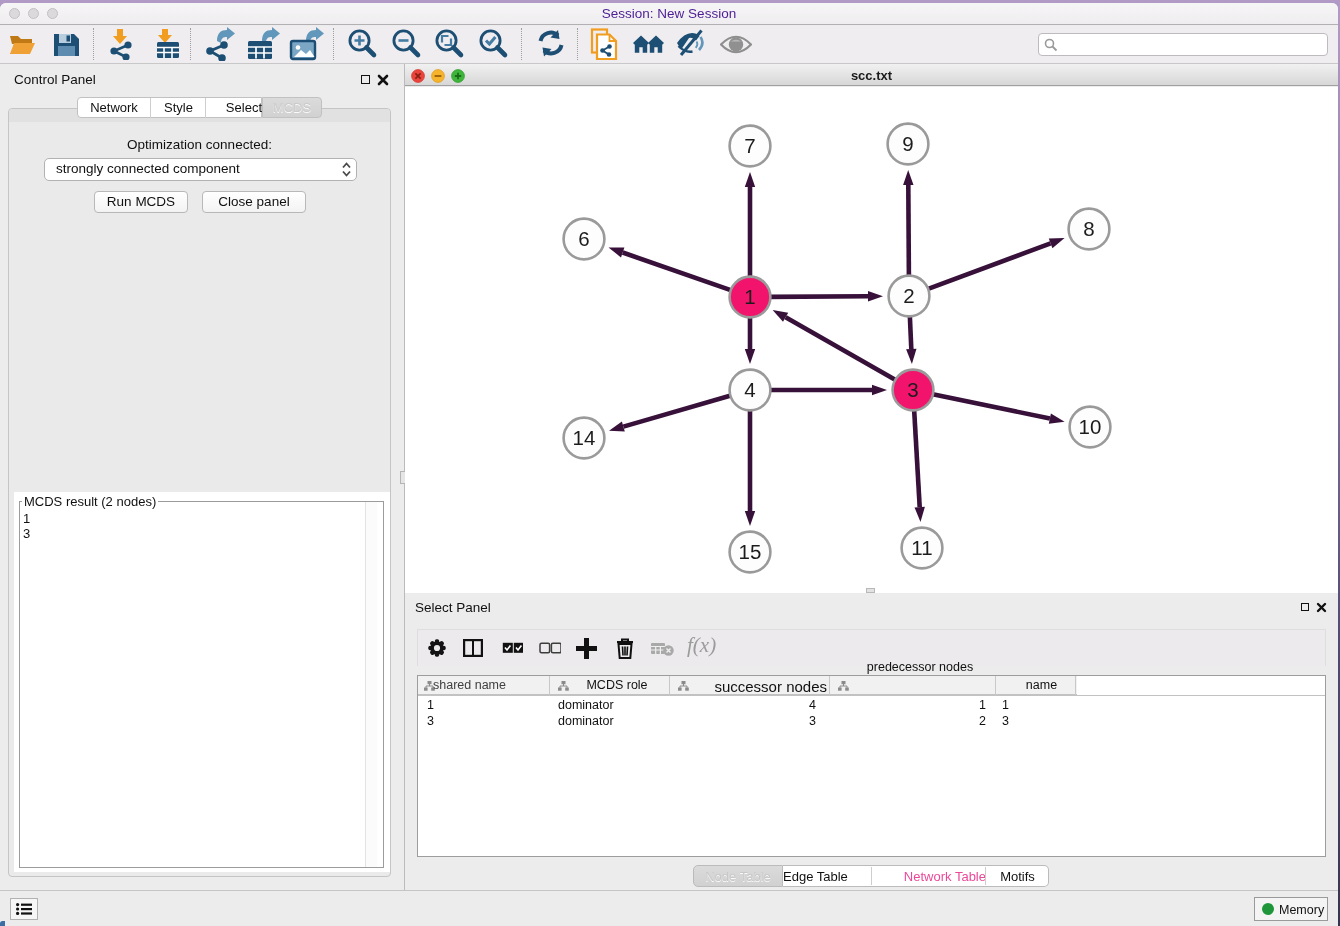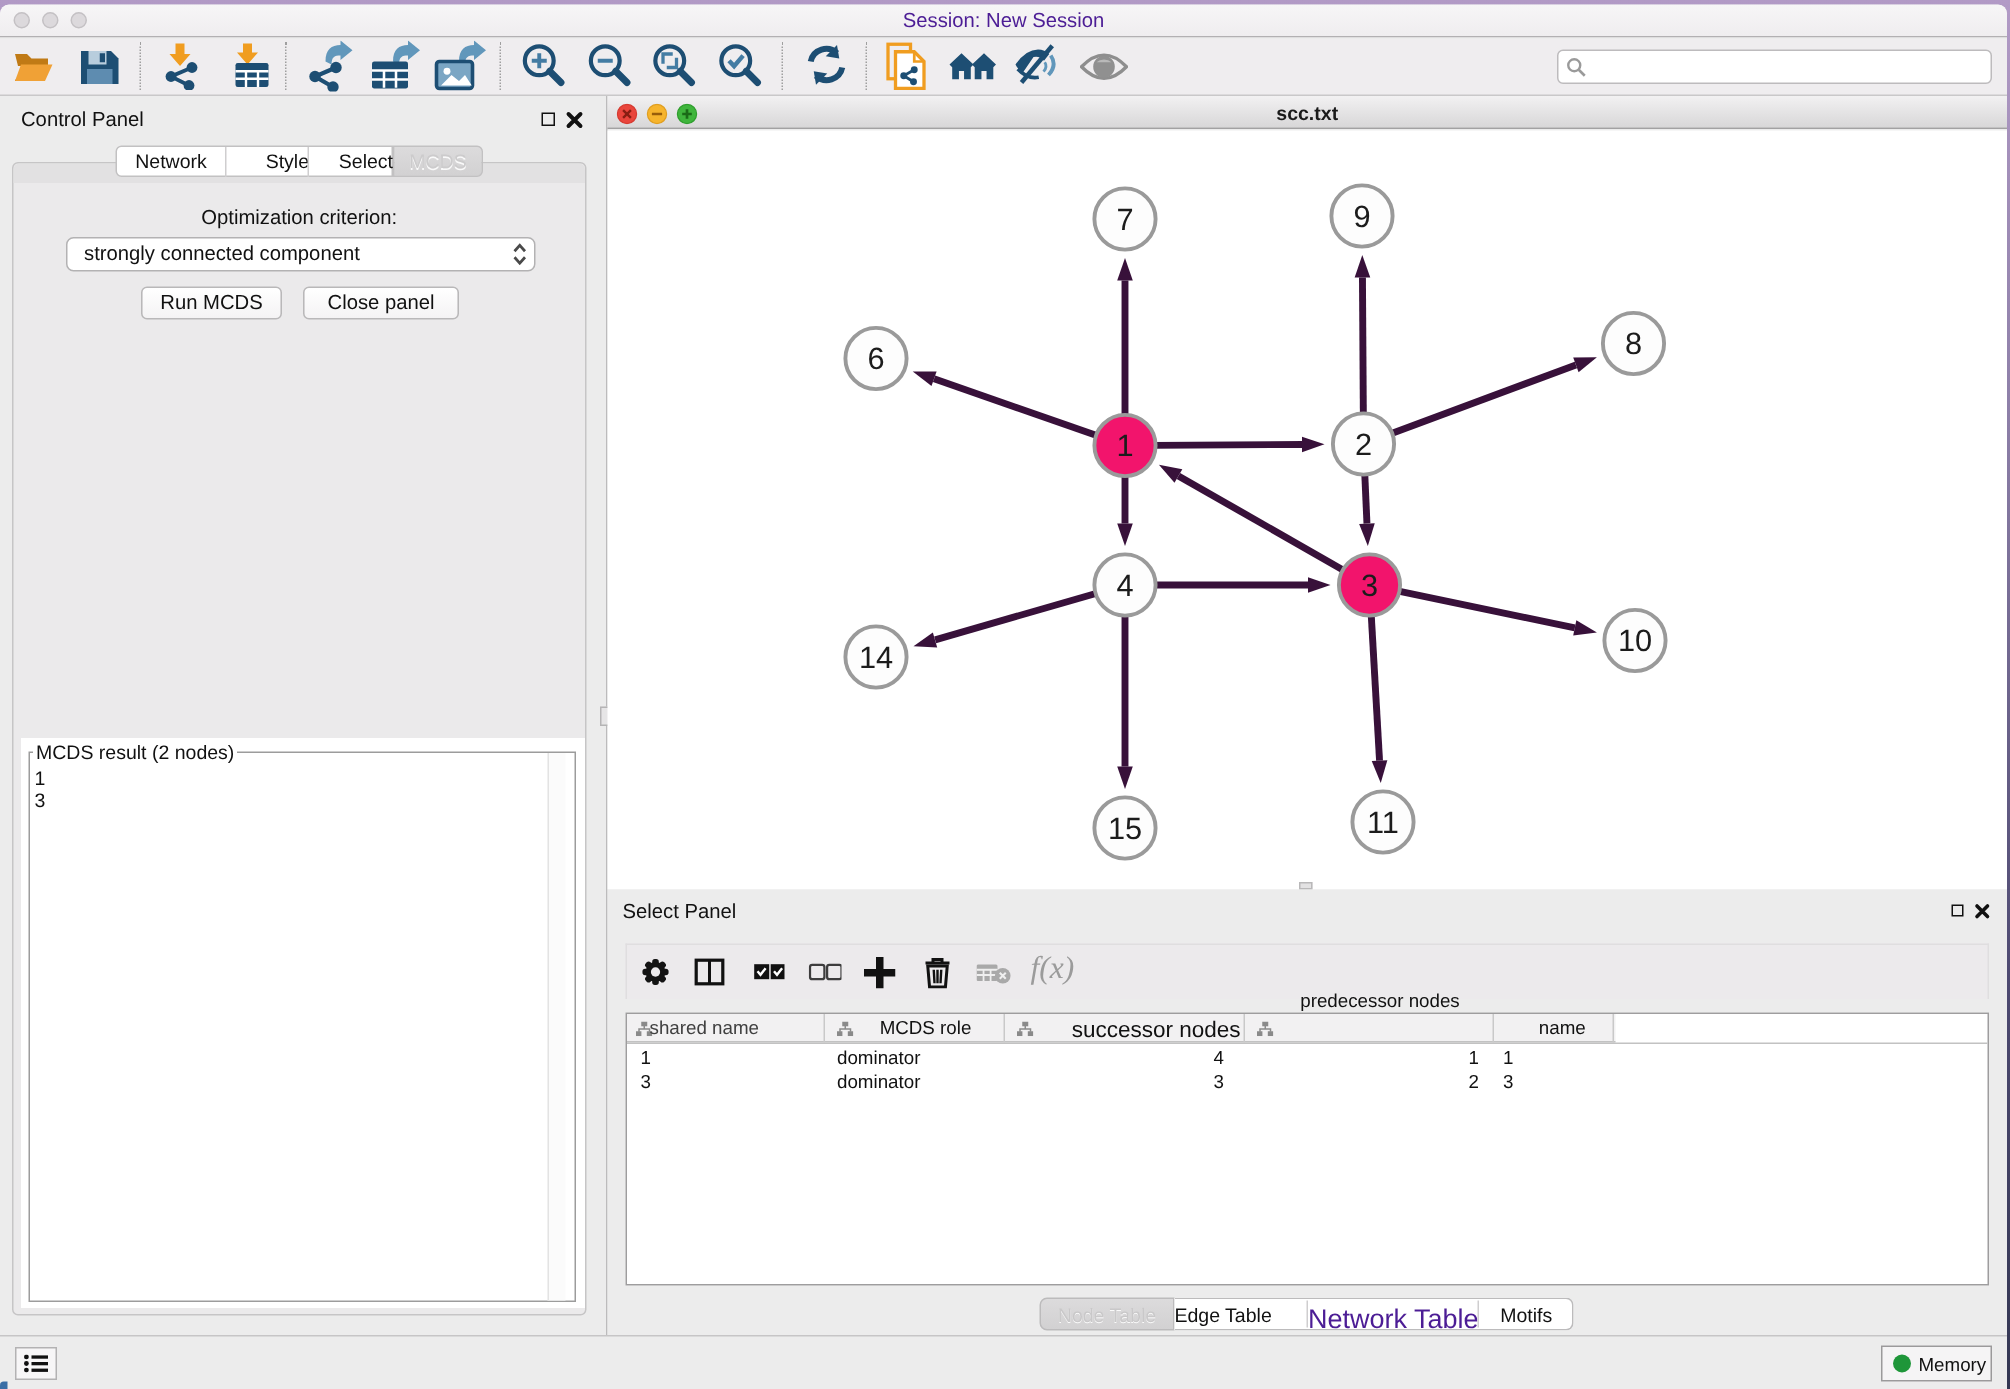--- a/index.html
+++ b/index.html
@@ -126,26 +126,26 @@
 <svg class="abs" style="left:377px;top:74px" width="12" height="12" viewBox="0 0 12 12">
     <path d="M2 2 L10 10 M10 2 L2 10" stroke="#111" stroke-width="2.6" stroke-linecap="round"></path>
   </svg>
 <div class="abs" style="left:8px;top:108px;width:383px;height:769px;border:1px solid #c6c5c6;border-radius:4px;background:#ebeaeb"></div>
 <div class="abs" style="left:9px;top:109px;width:381px;height:13px;background:#e2e1e2;border-radius:4px 4px 0 0"></div>
 
 <div class="abs" style="left:77px;top:97px;width:185px;height:21px;background:#fff;border:1px solid #c2c1c2;border-radius:4px 0 0 4px"></div>
 <div class="abs" style="left:262px;top:97px;width:60px;height:21px;background:linear-gradient(#dcdbdc,#d2d1d2);border:1px solid #c2c1c2;border-radius:0 4px 4px 0"></div>
 <div class="abs" style="left:77px;top:100px;width:74px;text-align:center;font-size:13px;color:#111">Network</div>
 <div class="abs" style="left:150px;top:98px;width:1px;height:20px;background:#cfcecf"></div>
-<div class="abs" style="left:151px;top:100px;width:55px;text-align:right;font-size:13px;color:#111">Style</div>
+<div class="abs" style="left:151px;top:100px;width:55px;text-align:center;font-size:13px;color:#111">Style</div>
 <div class="abs" style="left:205px;top:98px;width:1px;height:20px;background:#cfcecf"></div>
 <div class="abs" style="left:206px;top:100px;width:56px;text-align:right;font-size:13px;color:#111">Select</div>
 <div class="abs" style="left:262px;top:100px;width:60px;text-align:center;font-size:13px;color:#cccbcc;text-shadow:0 1px 0 #fafafa">MCDS</div>
 
-<div class="abs" style="left:8px;top:137px;width:383px;text-align:center;font-size:13.5px;color:#111">Optimization criterion:</div>
+<div class="abs" style="left:8px;top:137px;width:383px;text-align:center;font-size:13.5px;color:#111">Optimization connected:</div>
 <div class="abs" style="left:44px;top:158px;width:313px;height:23px;background:#fff;border:1px solid #b3b2b3;border-radius:5px"></div>
 <div class="abs" style="left:56px;top:161px;font-size:13.5px;color:#111">strongly connected component</div>
 <svg class="abs" style="left:341px;top:162px" width="11" height="15" viewBox="0 0 11 15">
     <path d="M2 5.5 L5.5 1.5 L9 5.5 M2 9.5 L5.5 13.5 L9 9.5" fill="none" stroke="#4a4a4a" stroke-width="1.8"></path>
   </svg>
 <div class="abs" style="left:94px;top:191px;width:94px;height:22px;background:linear-gradient(#ffffff,#f4f3f4);border:1px solid #b9b8b9;border-radius:4px;text-align:center;font-size:13.5px;color:#111;line-height:20px">Run MCDS</div>
 <div class="abs" style="left:202px;top:191px;width:104px;height:22px;background:linear-gradient(#ffffff,#f4f3f4);border:1px solid #b9b8b9;border-radius:4px;text-align:center;font-size:13.5px;color:#111;line-height:20px">Close panel</div>
 
 <div class="abs" style="left:14px;top:492px;width:376px;height:380px;background:#fff"></div>
 <div class="abs" style="left:19px;top:501px;width:365px;height:367px;border:1px solid #9c9c9c"></div>
@@ -321,21 +321,21 @@
 <div style="position:absolute;left:558px;top:714px;font-size:12.5px;color:#111">dominator</div>
 <div style="position:absolute;left:671px;top:714px;width:145px;text-align:right;font-size:12.5px;color:#111">3</div>
 <div style="position:absolute;left:831px;top:714px;width:155px;text-align:right;font-size:12.5px;color:#111">2</div>
 <div style="position:absolute;left:1002px;top:714px;font-size:12.5px;color:#111">3</div>
 
 <div class="abs" style="left:693px;top:865px;width:90px;height:22px;background:linear-gradient(#dcdbdc,#d2d1d2);border:1px solid #bcbbbc;border-radius:5px 0 0 5px"></div>
 <div class="abs" style="left:783px;top:865px;width:266px;height:22px;background:#fff;border:1px solid #bcbbbc;border-left:none;border-radius:0 5px 5px 0"></div>
 <div class="abs" style="left:693px;top:869px;width:90px;text-align:center;font-size:13px;color:#c9c8c9;text-shadow:0 1px 0 #fafafa">Node Table</div>
 <div class="abs" style="left:783px;top:869px;width:89px;font-size:13px;color:#111">Edge Table</div>
 <div class="abs" style="left:871px;top:867px;width:1px;height:18px;background:#cfcecf"></div>
-<div class="abs" style="left:872px;top:869px;width:114px;text-align:left;font-size:18px;color:#4c1d95">Network Table</div>
+<div class="abs" style="left:872px;top:869px;width:114px;text-align:right;font-size:13px;color:#ec4899">Network Table</div>
 <div class="abs" style="left:985px;top:867px;width:1px;height:18px;background:#cfcecf"></div>
 <div class="abs" style="left:986px;top:869px;width:63px;text-align:center;font-size:13px;color:#111">Motifs</div>
 
 <div class="abs" style="left:0;top:890px;width:1338px;height:36px;background:#ececec;border-top:1px solid #c6c5c6"></div>
 <div class="abs" style="left:10px;top:898px;width:28px;height:22px;background:#f7f6f7;border:1px solid #b3b2b3"></div>
 <svg class="abs" style="left:16px;top:903px" width="16" height="12" viewBox="0 0 16 12">
     <g fill="#111">
       <circle cx="1.6" cy="1.6" r="1.6"></circle>
       <circle cx="1.6" cy="6" r="1.6"></circle>
       <circle cx="1.6" cy="10.4" r="1.6"></circle>

